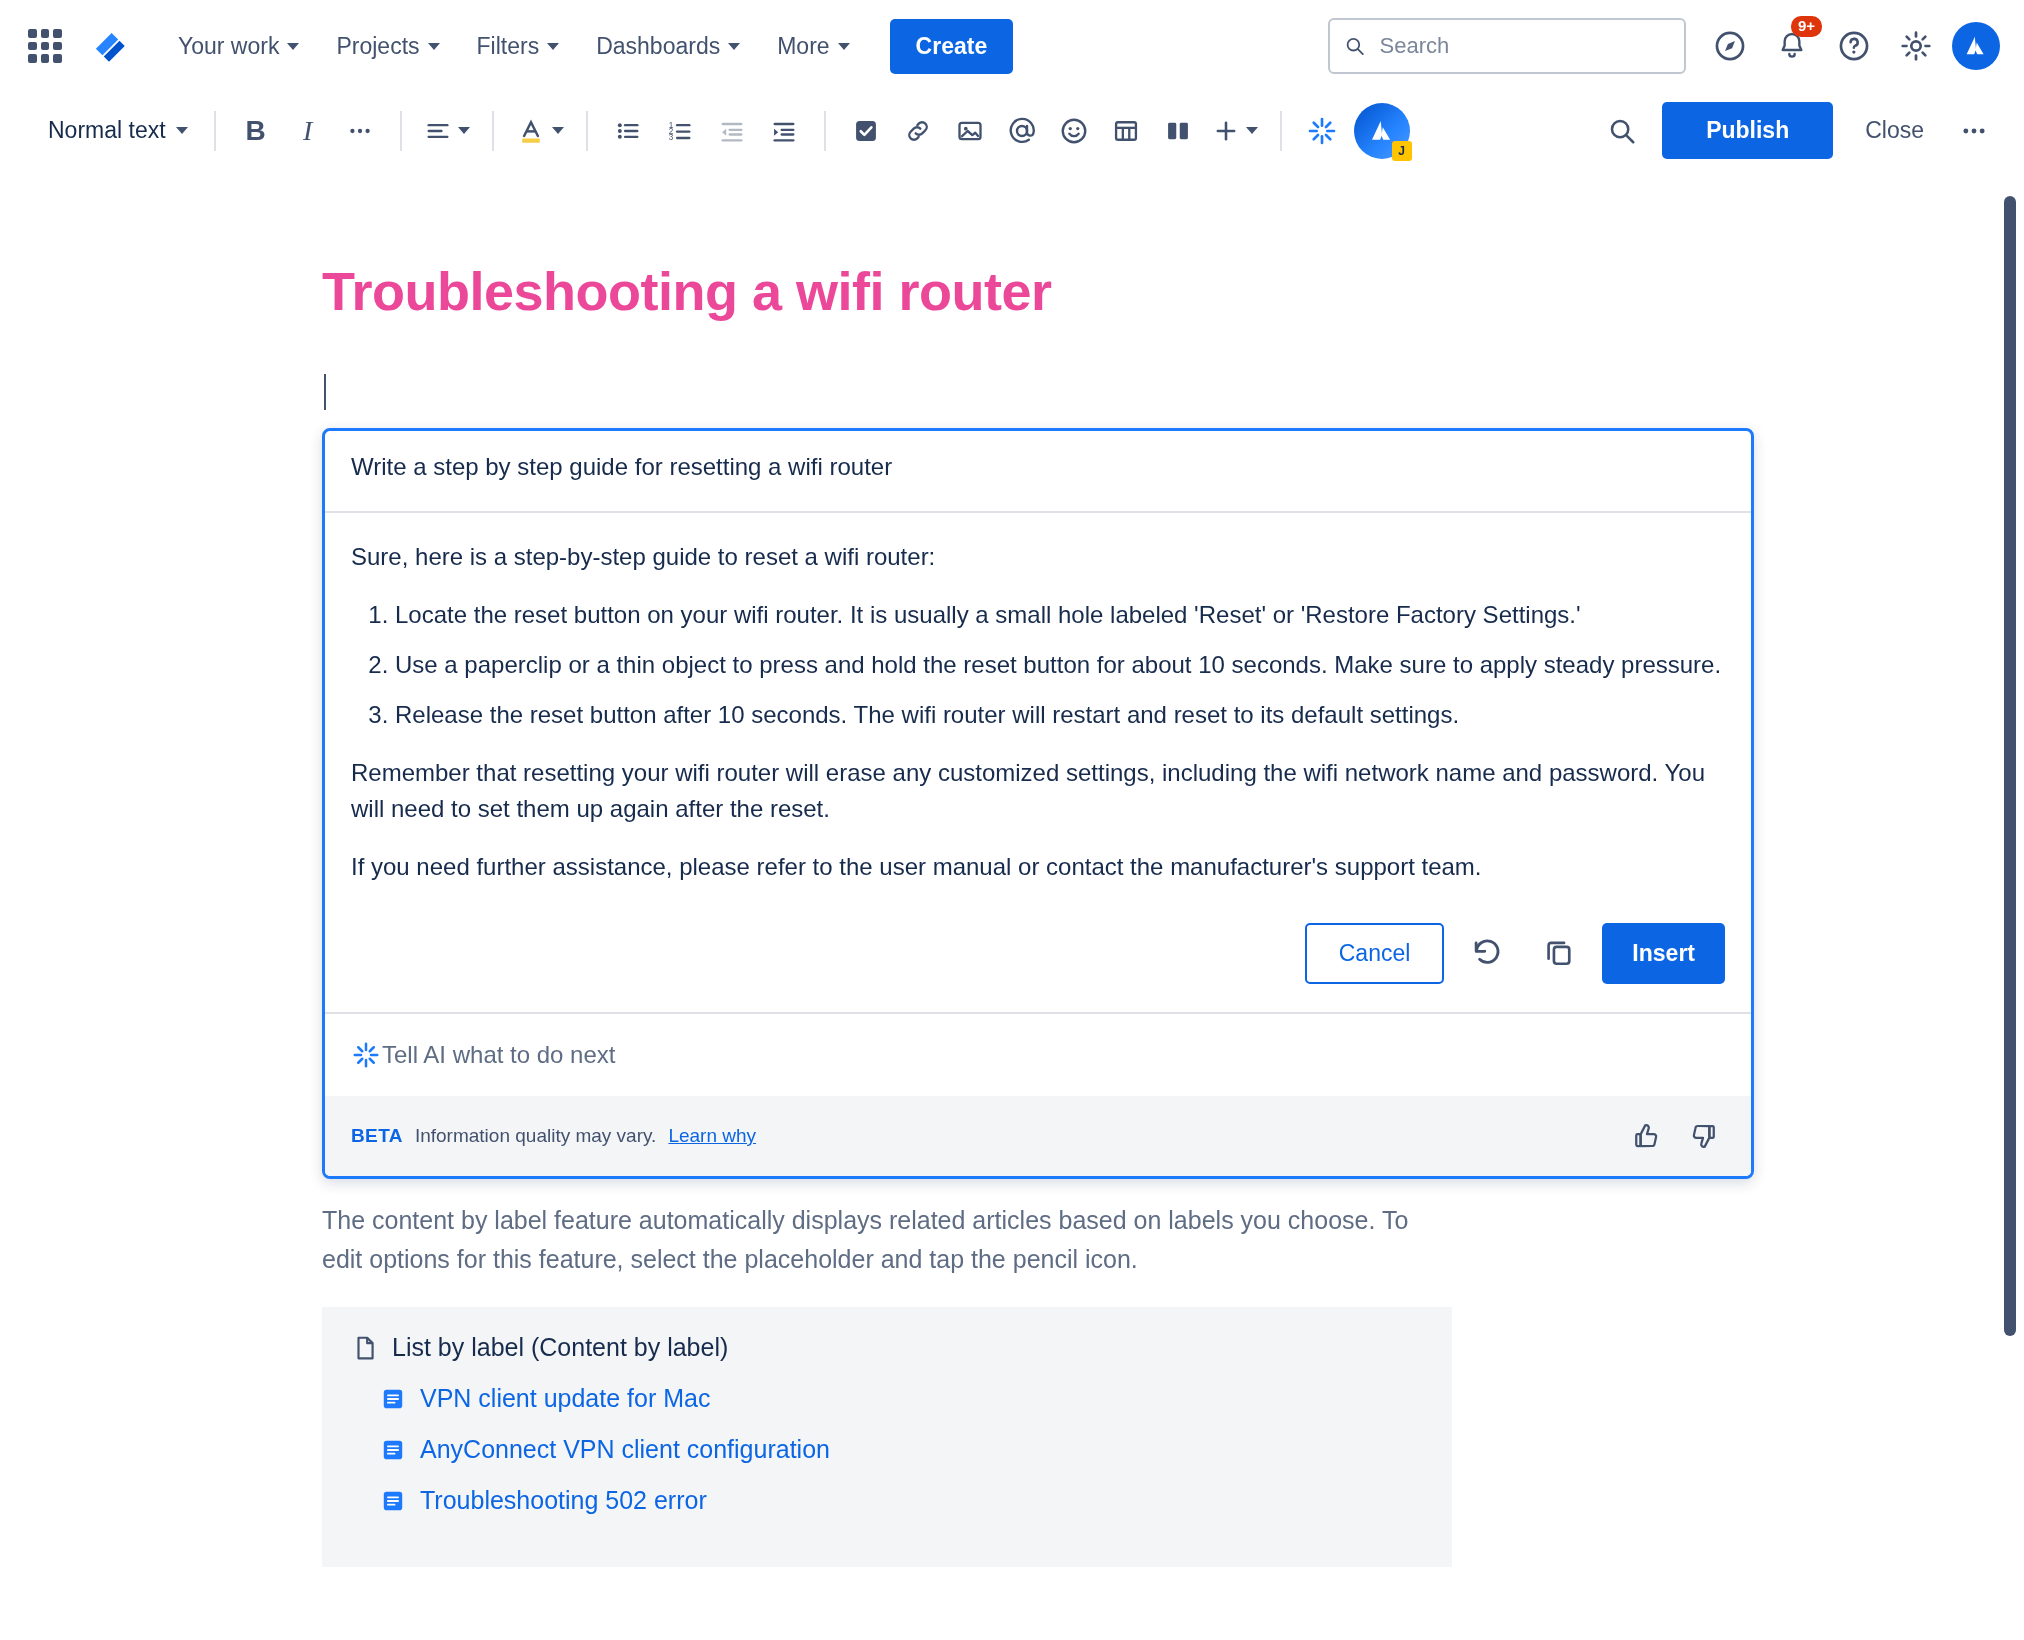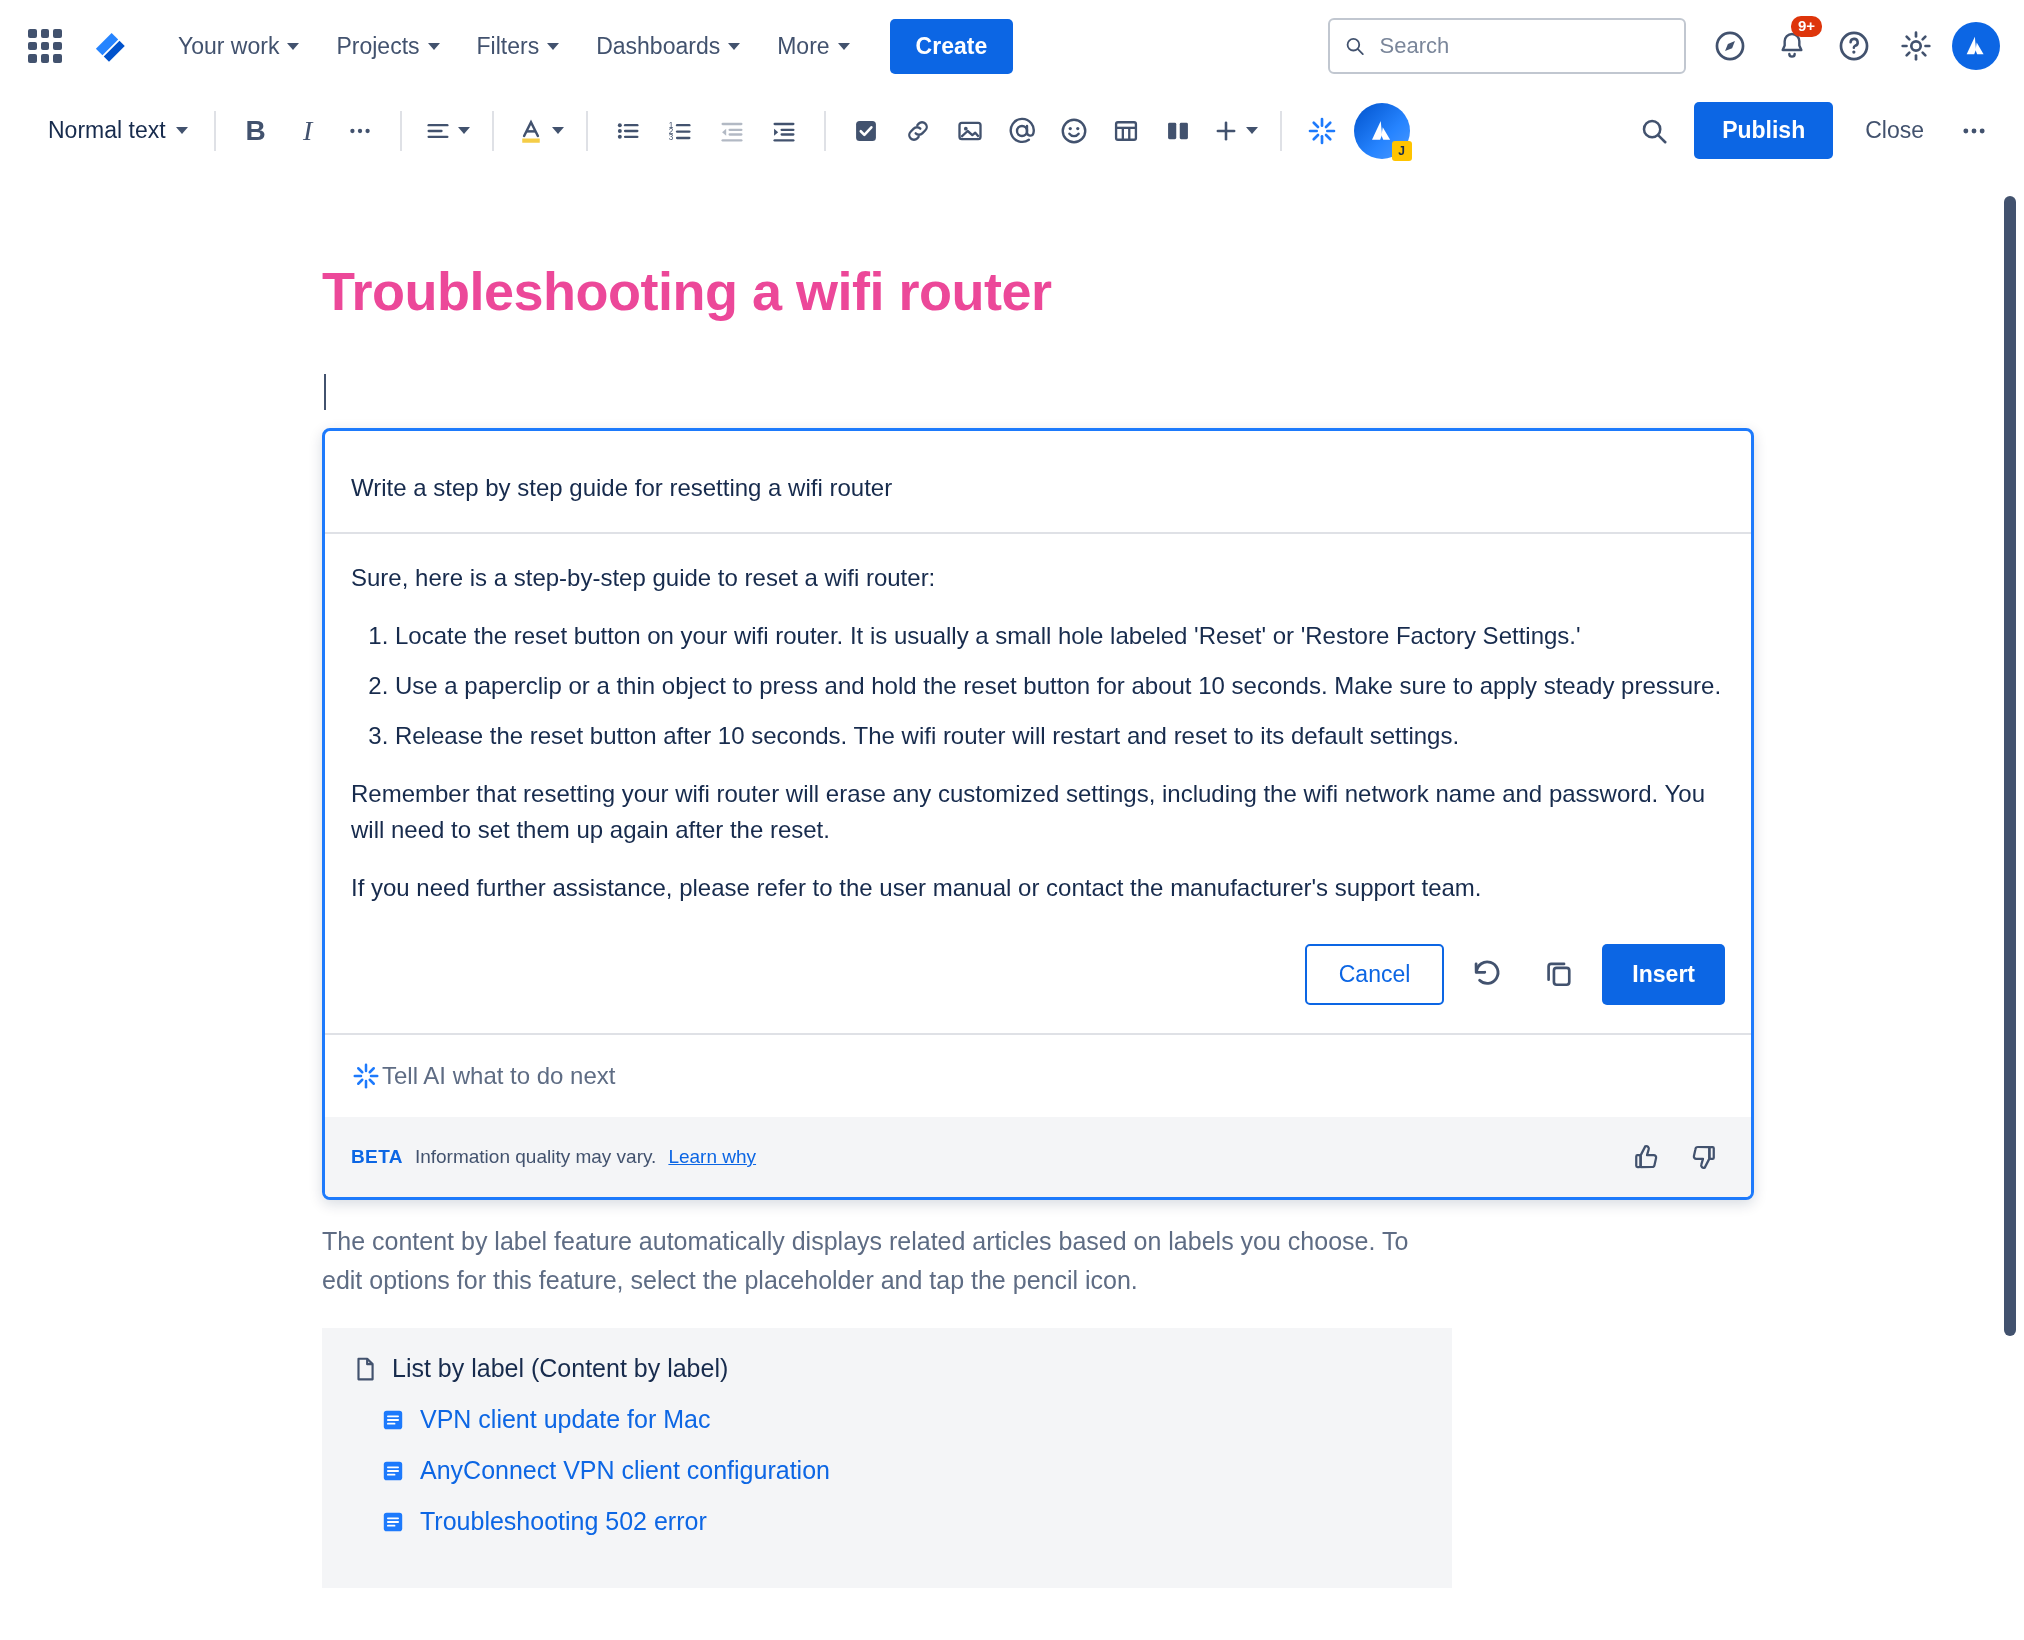--- a/index.html
+++ b/index.html
@@ -149,21 +149,21 @@
     margin: 0 14px;
   }
   .tb-spacer { flex: 1; }
   .publish-btn {
     background: #0c66e4;
     color: #fff;
     font-size: 23px;
     font-weight: 600;
     border: none;
     border-radius: 5px;
-    padding: 15px 28px;
+    padding: 15px 44px;
     margin-left: 14px;
     cursor: pointer;
   }
   .close-btn {
     font-size: 23px;
     color: #42526e;
     font-weight: 500;
     padding: 15px 24px;
     margin-left: 8px;
     cursor: pointer;
@@ -227,21 +227,20 @@
     background: #ffffff;
     box-shadow: 0 4px 14px rgba(9,30,66,0.16);
     overflow: hidden;
     width: 1432px;
   }
   .ai-prompt {
     font-size: 24px;
     color: #172b4d;
     padding: 22px 26px 30px 26px;
     border-bottom: 2px solid #dfe1e6;
-    margin-top: 21px;
   }
   .ai-body {
     padding: 26px 26px 10px 26px;
     font-size: 24px;
     line-height: 1.5;
     color: #172b4d;
   }
   .ai-body p { margin: 0 0 22px 0; }
   .ai-body ol {
     margin: 0 0 22px 0;

